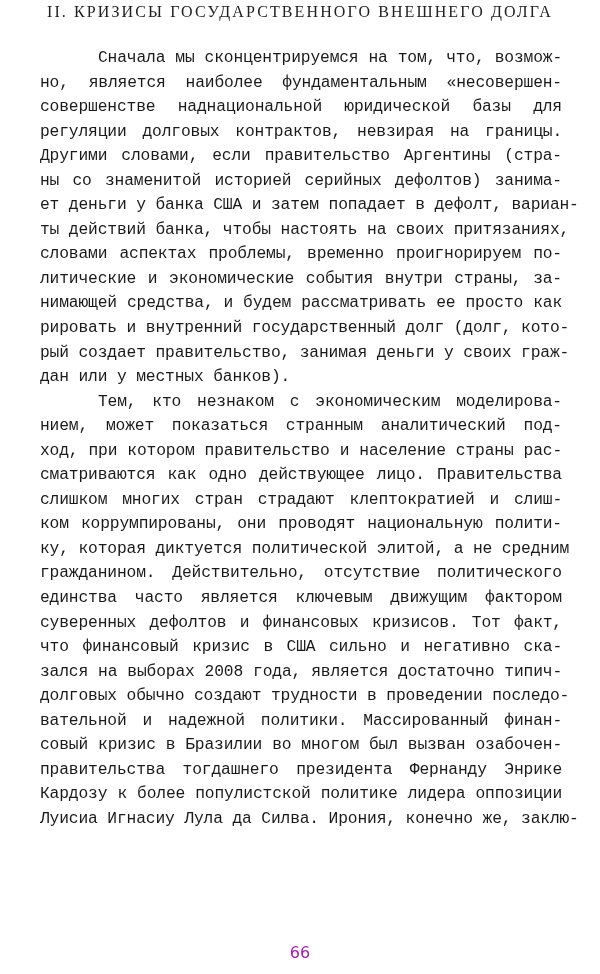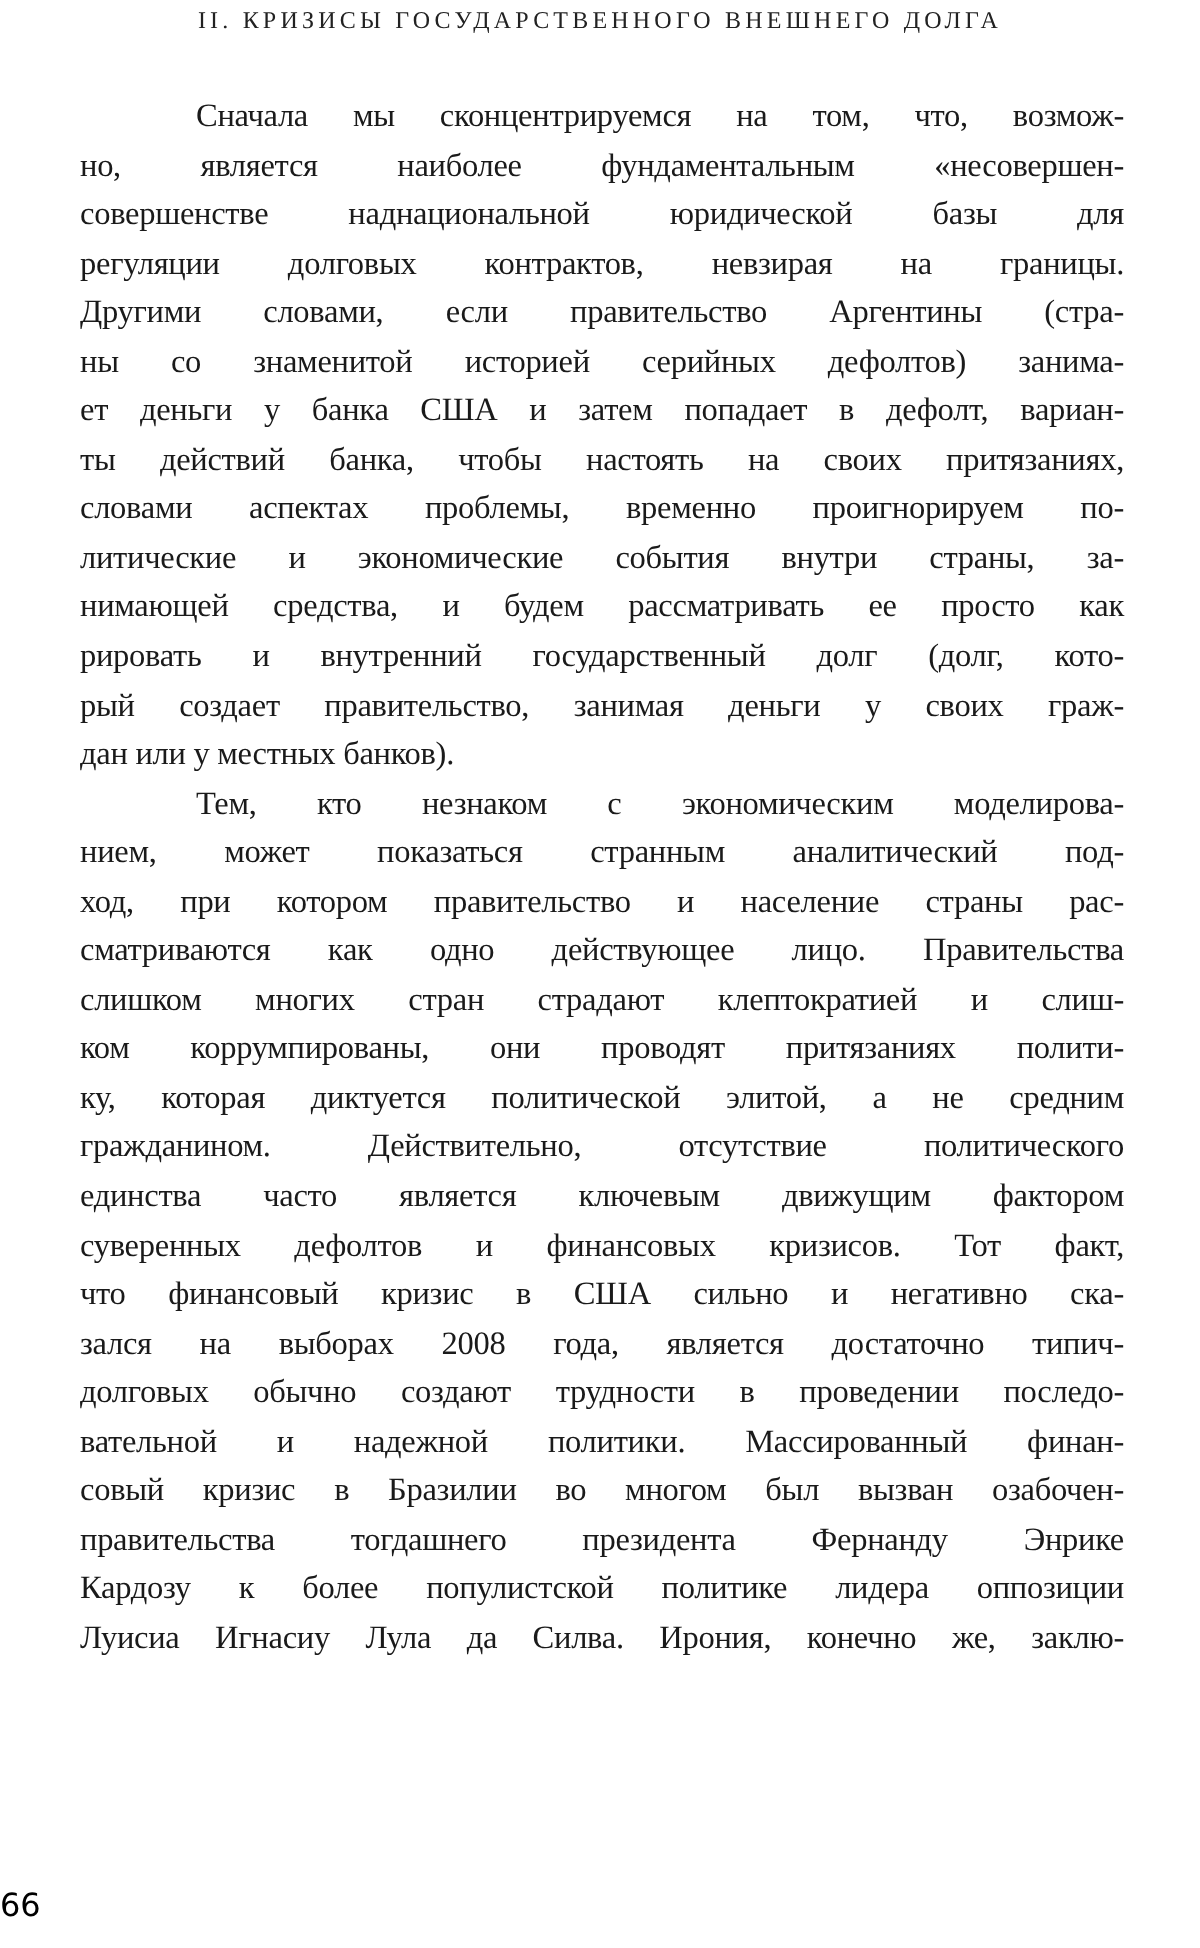--- a/index.html
+++ b/index.html
@@ -3,39 +3,39 @@
   <meta charset="utf-8">
   <style>
     html, body { margin: 0; padding: 0; background: #ffffff; }
     body {
       width: 600px; height: 974px; position: relative; overflow: hidden;
       font-family: "DejaVu Serif", "Liberation Serif", serif;
       color: #1a1a1a;
     }
     .running-head {
       position: absolute; top: 3px; left: 0; width: 600px;
-      text-align: center; font-size: 12px; letter-spacing: 2.1px;
+      text-align: center; font-size: 16px; letter-spacing: 2.1px;
       font-family: "Liberation Serif", serif; color: #222;
     }
     .text-block {
       position: absolute; top: 46px; left: 40px; width: 522px;
     }
     .para {
       margin: 0; font-size: 16.3px; line-height: 24.55px;
       text-align: justify; text-indent: 58px;
-      font-family: Liberation Serif, serif;
+      font-family: Liberation Mono, monospace;
       letter-spacing: -0.15px;
       hyphens: manual;
     }
     .line { display: block; text-align: justify; text-align-last: justify; white-space: nowrap; }
     .line.last { text-align-last: left; }
     .line.first { padding-left: 58px; }
     .page-number {
-      position: absolute; top: 943px; left: 0; width: 600px; 
-      font-size: 16px; font-family: "DejaVu Sans", sans-serif; color: #000000;
+      position: absolute; top: 943px; left: 0; width: 600px; text-align: center;
+      font-size: 16px; font-family: "DejaVu Sans", sans-serif; color: #a21caf;
     }
   </style>
 </head>
 <body>
 
 <div class="running-head">II. КРИЗИСЫ ГОСУДАРСТВЕННОГО ВНЕШНЕГО ДОЛГА</div>
 
 <div class="text-block">
   <p class="para" style="text-indent:0">
     <span class="line first">Сначала мы сконцентрируемся на том, что, возмож-</span>
@@ -52,21 +52,21 @@
     <span class="line">рировать и внутренний государственный долг (долг, кото-</span>
     <span class="line">рый создает правительство, занимая деньги у своих граж-</span>
     <span class="line last">дан или у местных банков).</span>
   </p>
   <p class="para" style="text-indent:0">
     <span class="line first">Тем, кто незнаком с экономическим моделирова-</span>
     <span class="line">нием, может показаться странным аналитический под-</span>
     <span class="line">ход, при котором правительство и население страны рас-</span>
     <span class="line">сматриваются как одно действующее лицо. Правительства</span>
     <span class="line">слишком многих стран страдают клептократией и слиш-</span>
-    <span class="line">ком коррумпированы, они проводят притязаниях полити-</span>
+    <span class="line">ком коррумпированы, они проводят национальную полити-</span>
     <span class="line">ку, которая диктуется политической элитой, а не средним</span>
     <span class="line">гражданином. Действительно, отсутствие политического</span>
     <span class="line">единства часто является ключевым движущим фактором</span>
     <span class="line">суверенных дефолтов и финансовых кризисов. Тот факт,</span>
     <span class="line">что финансовый кризис в США сильно и негативно ска-</span>
     <span class="line">зался на выборах 2008 года, является достаточно типич-</span>
     <span class="line">долговых обычно создают трудности в проведении последо-</span>
     <span class="line">вательной и надежной политики. Массированный финан-</span>
     <span class="line">совый кризис в Бразилии во многом был вызван озабочен-</span>
     <span class="line">правительства тогдашнего президента Фернанду Энрике</span>

